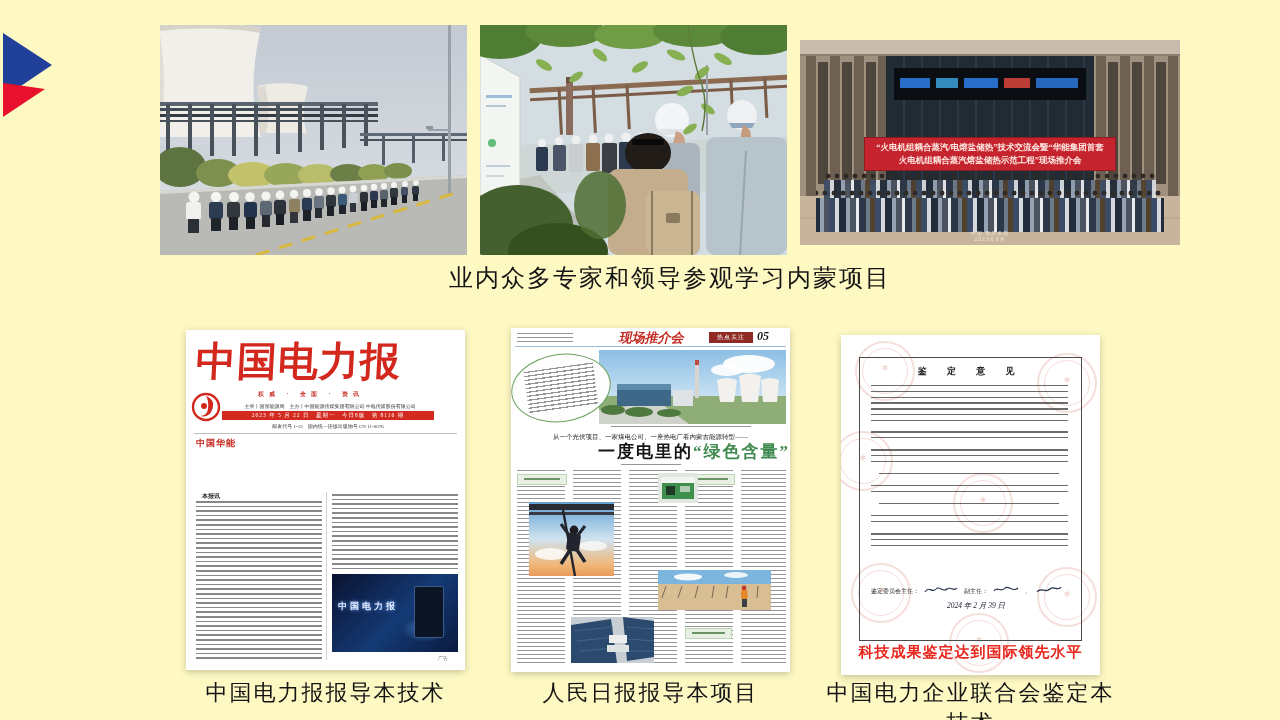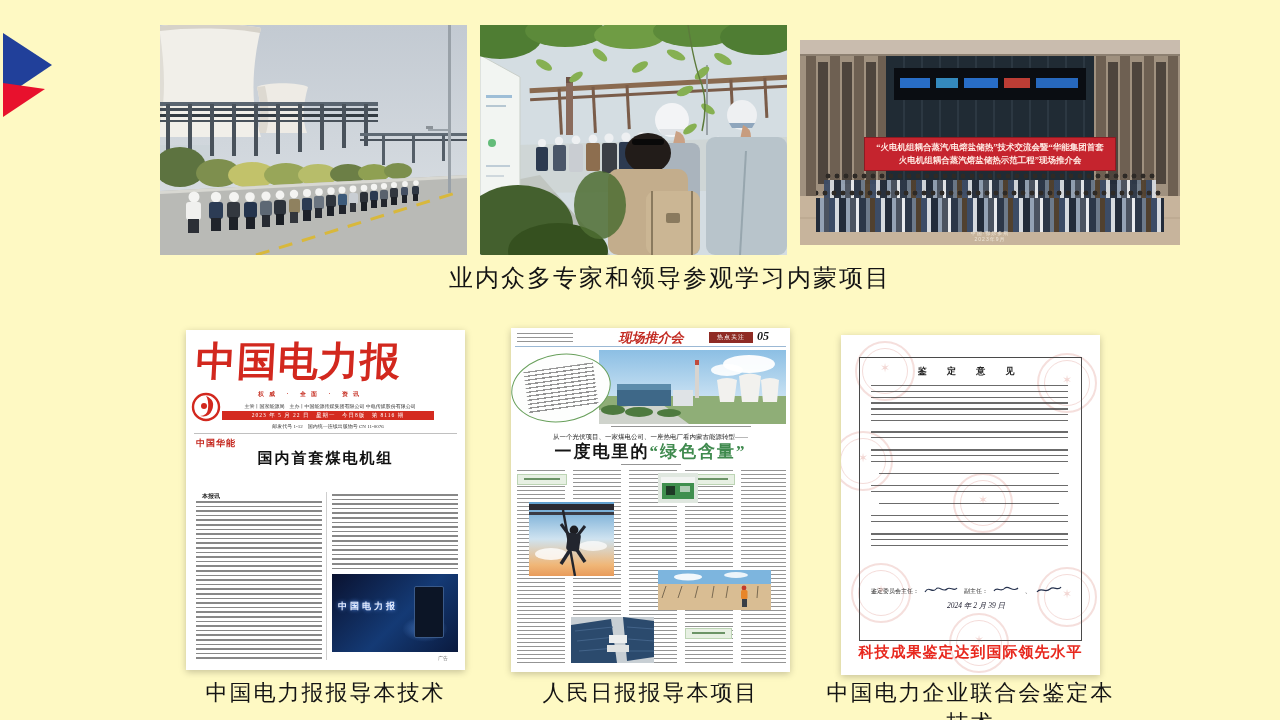--- a/index.html
+++ b/index.html
@@ -74,21 +74,21 @@
            font-weight:bold;font-style:italic;font-family:"Liberation Serif","DejaVu Serif",serif;}
   .pd-box{left:198px;top:4px;width:44px;height:11px;background:#8f2b24;color:#fff;font-size:6px;
           line-height:11px;text-align:center;letter-spacing:1px;}
   .pd-page{left:246px;top:1px;font-size:12px;font-weight:bold;font-style:italic;color:#111;
            font-family:"Liberation Serif","DejaVu Serif",serif;}
   .pd-hairline{left:4px;top:18px;width:271px;height:1px;background:#9bb8d4;}
   .pd-ellipse{left:0px;top:26px;width:98px;height:66px;border:1.5px solid #69a05c;border-radius:50%;
            background:#fdfefd;transform:rotate(-8deg);overflow:hidden;}
   .pd-kicker{left:0;top:105px;width:279px;text-align:center;font-size:6.5px;color:#222;
            font-family:"Liberation Serif","DejaVu Serif",serif;}
-  .pd-headline{left:0;top:112px;width:279px;text-align:center;font-size:17px;font-weight:bold;
+  .pd-headline{left:0;top:112px;width:279px;text-align:right;font-size:17px;font-weight:bold;
            font-family:"Liberation Serif","DejaVu Serif",serif;letter-spacing:2px;}
   .pd-headline .blk{color:#151515;} .pd-headline .grn{color:#3f8a4e;}
   .greenbox{position:absolute;width:48px;height:9px;background:#e7f0e3;border:1px solid #bcd4b4;}
   .greenbox::after{content:"";position:absolute;left:6px;top:3px;right:6px;height:2px;background:#4c7c46;opacity:.8;}
   .pd-photo{position:absolute;overflow:hidden;}
 
   
   .stamp{position:absolute;width:56px;height:56px;border-radius:50%;
          border:2px solid rgba(198,77,63,.55);opacity:.33;}
   .stamp::after{content:"";position:absolute;inset:5px;border-radius:50%;border:1px solid rgba(198,77,63,.6);}
@@ -469,21 +469,20 @@
       <circle cx="16" cy="19" r="13" fill="none" stroke="#d2281e" stroke-width="2.4"></circle>
       <path d="M16,8 q10,4 6,14 q-3,8 -12,6 q7,0 8,-7 q1,-9 -2,-13 Z" fill="#d2281e"></path>
       <circle cx="14" cy="18" r="3" fill="#d2281e"></circle>
     </svg>
     <div class="abs tagline">权威 · 全面 · 资讯</div>
     <div class="abs pubLine">主管丨国家能源局　主办丨中国能源传媒集团有限公司 中电传媒股份有限公司</div>
     <div class="abs dateBar">2023 年 5 月 22 日　星期一　今日8版　第 8116 期</div>
     <div class="abs issueLine">邮发代号 1-12　国内统一连续出版物号 CN 11-0076</div>
     <div class="abs d1rule"></div>
     <div class="abs sectLabel">中国华能</div>
-    <div class="abs h1a">国内首套煤电机组</div>
     <div class="abs colRule"></div>
     <div class="abs lede">本报讯</div>
     <div class="abs lines" style="left:10px;top:171px;width:126px;height:159px"></div>
     <div class="abs lines" style="left:146px;top:164px;width:126px;height:76px"></div>
     <div class="abs ad">
       <div class="glow"></div>
       <div class="product"></div>
       <div class="adtext">中国电力报</div>
     </div>
     <div class="abs adMark">广告</div>

